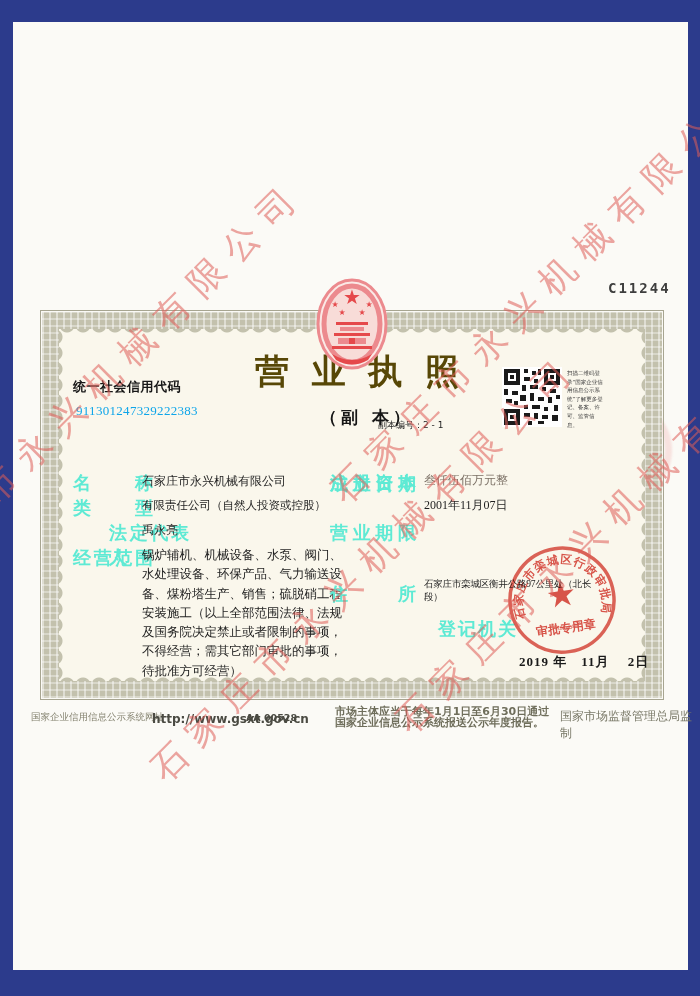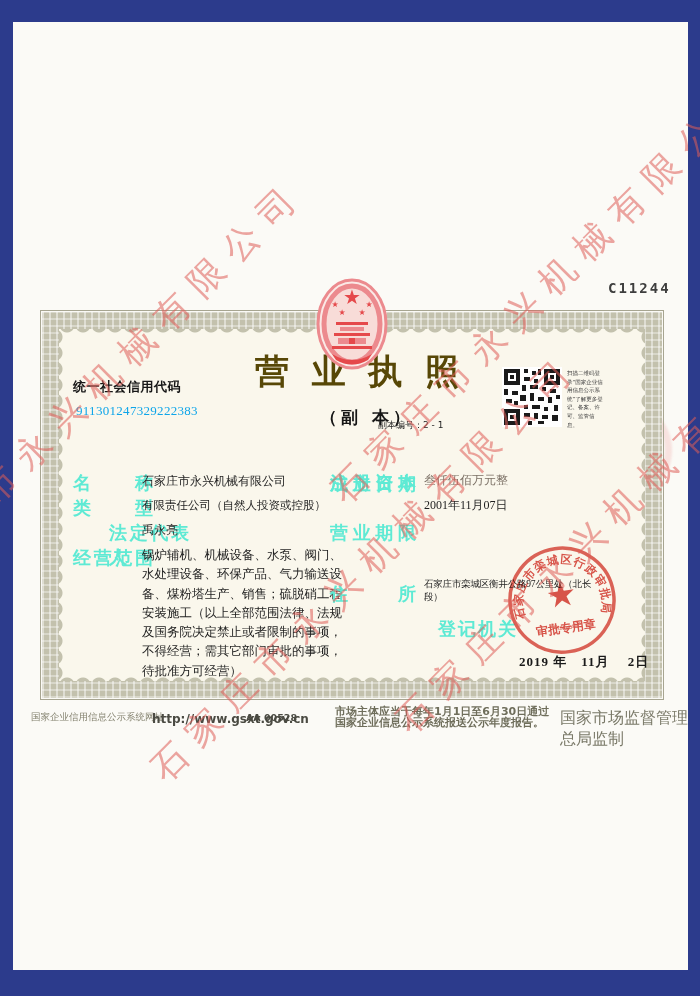--- a/index.html
+++ b/index.html
@@ -69,21 +69,21 @@
   .ghost span{margin-right:66px;}
   .ghost-big{left:248px;top:414px;font-size:40px;font-weight:bold;letter-spacing:9px;
     color:rgba(233,158,158,.30);filter:blur(1.5px);}
   .ghost-stamp{left:572px;top:400px;width:86px;height:86px;border-radius:50%;
     border:7px solid rgba(236,140,140,.22);filter:blur(1px);}
   
   .f-label{left:31px;top:711px;font-size:9.5px;color:#84826f;}
   .f-url{left:152px;top:712px;font-size:12px;font-weight:bold;color:#4a4a42;}
   .f-code{left:246px;top:712px;font-size:9.5px;font-weight:bold;color:#4a4a42;}
   .f-report{left:335px;top:707px;font-size:11px;line-height:10.5px;font-weight:bold;color:#6f6e5b;}
-  .f-made{left:560px;top:708px;font-size:16px;color:#7a7968;}
+  .f-made{left:560px;top:708px;font-size:12px;color:#7a7968;}
   .z10{z-index:10}.z15{z-index:15}.z40{z-index:40}
 </style>
 </head>
 <body>
 
 <div class="abs page"></div>
 
 <div class="abs ghost" style="left:95px;top:322px;">
   <span>SCJDGL</span><span>SCJDGL</span><span>SCJDGL</span>
 </div>

